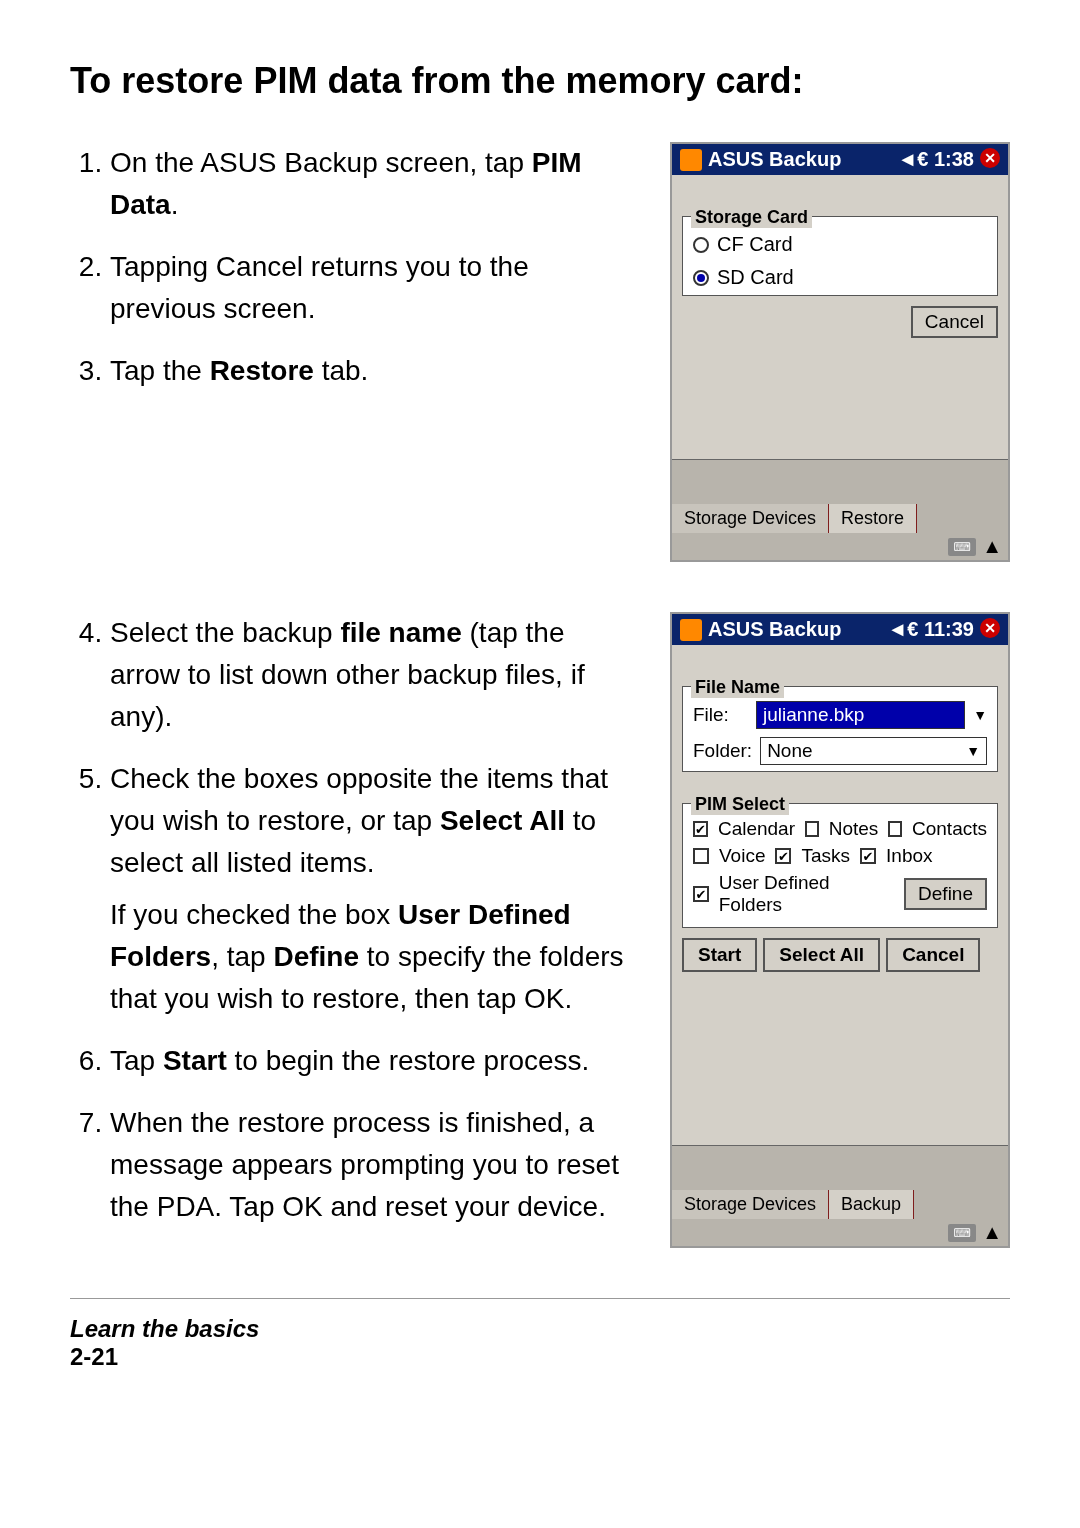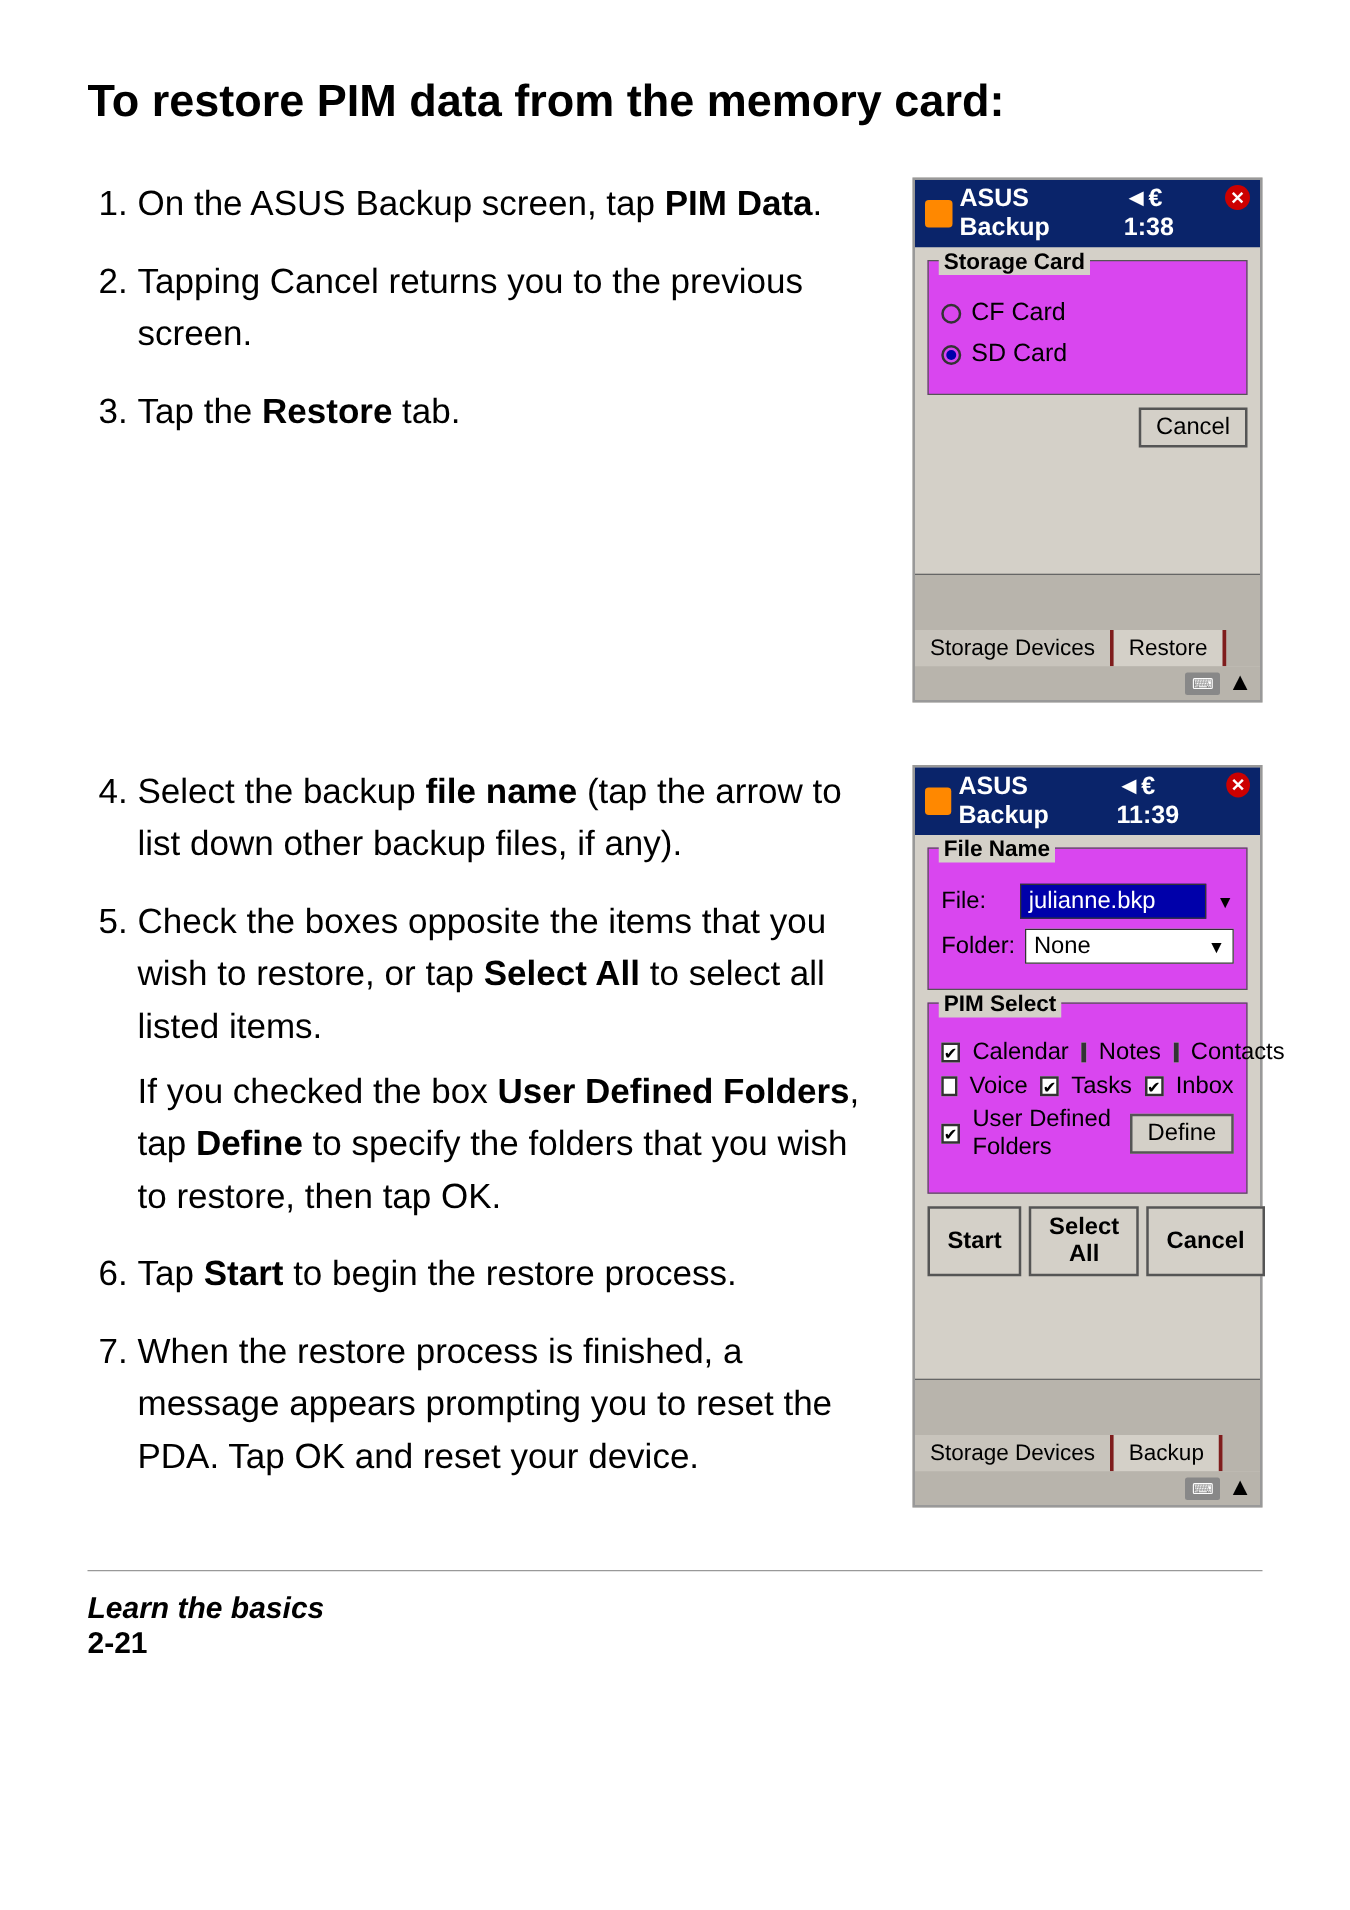--- a/index.html
+++ b/index.html
@@ -45,21 +45,21 @@
       margin-left: 0;
     }
 
     .indented-note {
       margin-left: 20px;
       margin-top: 10px;
       line-height: 1.5;
     }
 
     .device-screen {
-      width: 280px;
+      width: 340px;
       min-height: 420px;
       border: 2px solid #999;
       background: #d4d0c8;
       flex-shrink: 0;
       display: flex;
       flex-direction: column;
       font-size: 20px;
     }
 
     .screen-titlebar {
@@ -108,23 +108,24 @@
 
     .screen-body {
       flex: 1;
       padding: 10px;
       background: #d4d0c8;
     }
 
     .screen-group {
       border: 1px solid #555;
       margin-bottom: 10px;
-      padding: 20px 10px;
-      background: #d946ef;
+      padding: 6px 10px;
+      background: #ffffff;
       position: relative;
+      margin-top: 31px;
     }
 
     .screen-group-label {
       position: absolute;
       top: -10px;
       left: 8px;
       background: #d4d0c8;
       padding: 0 4px;
       font-size: 18px;
       font-weight: bold;
@@ -173,21 +174,21 @@
     .screen-tabs {
       display: flex;
       background: #b8b4ac;
       border-top: 1px solid #666;
       margin-top: auto;
     }
 
     .screen-tab {
       padding: 4px 12px;
       font-size: 18px;
-      border-right: 3px solid #7f1d1d;
+      border-right: 1px solid #7f1d1d;
       background: #c8c4bc;
       margin-top: 44px;
     }
 
     .screen-tab.active {
       background: #d4d0c8;
       border-bottom: none;
     }
 
     .screen-footer {

